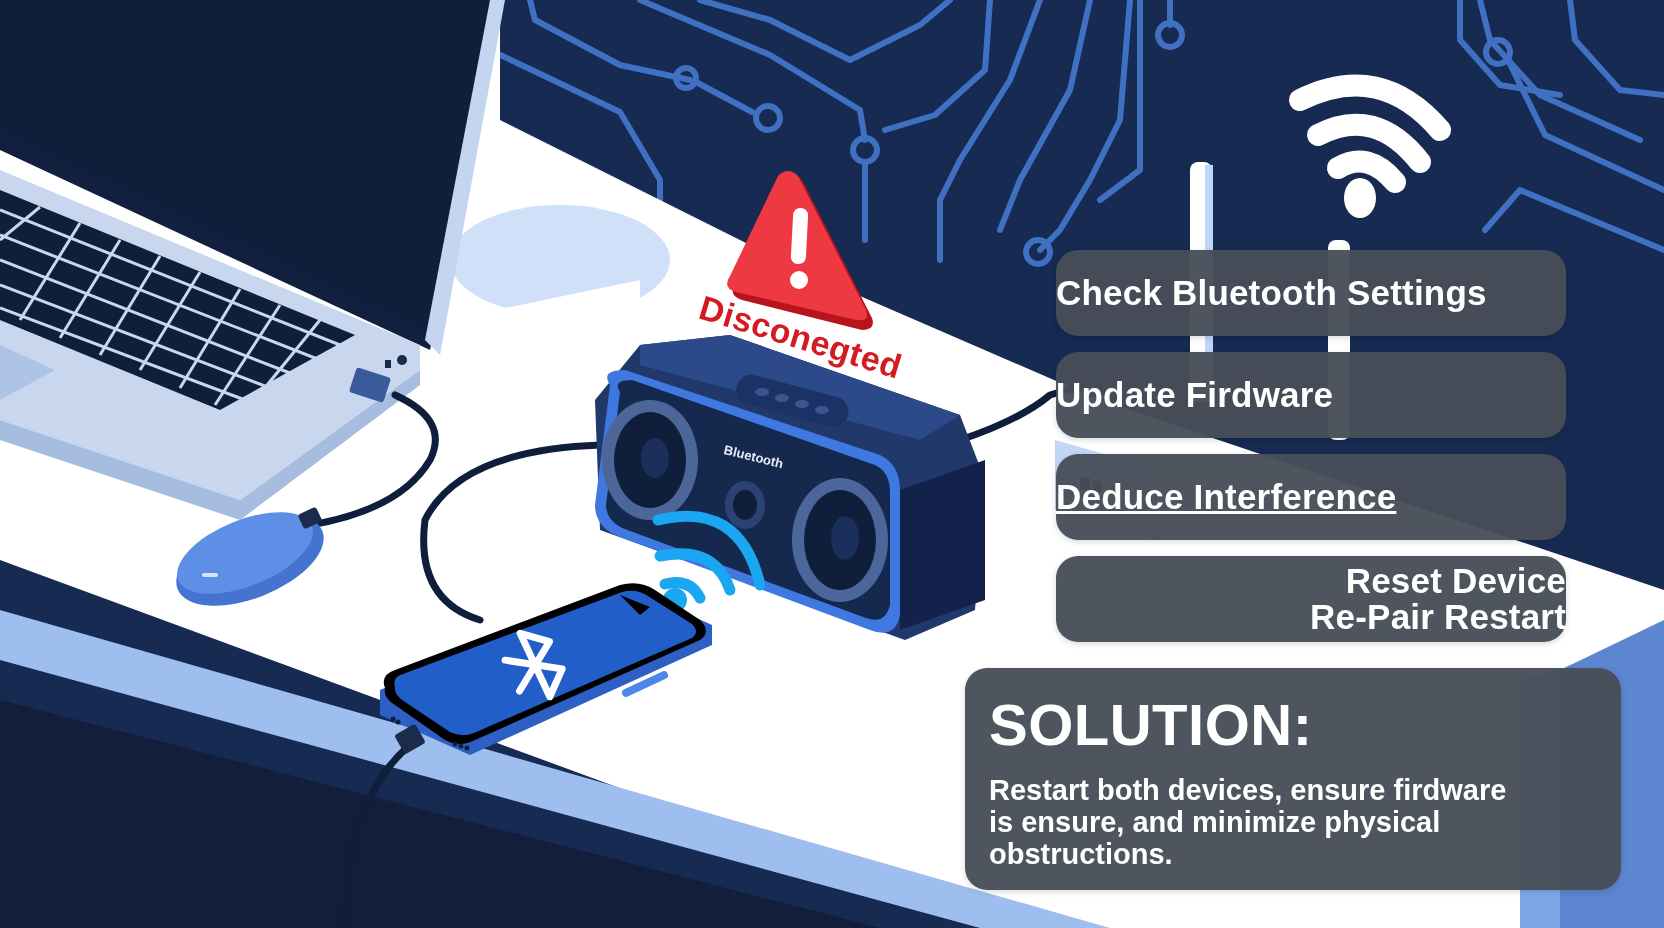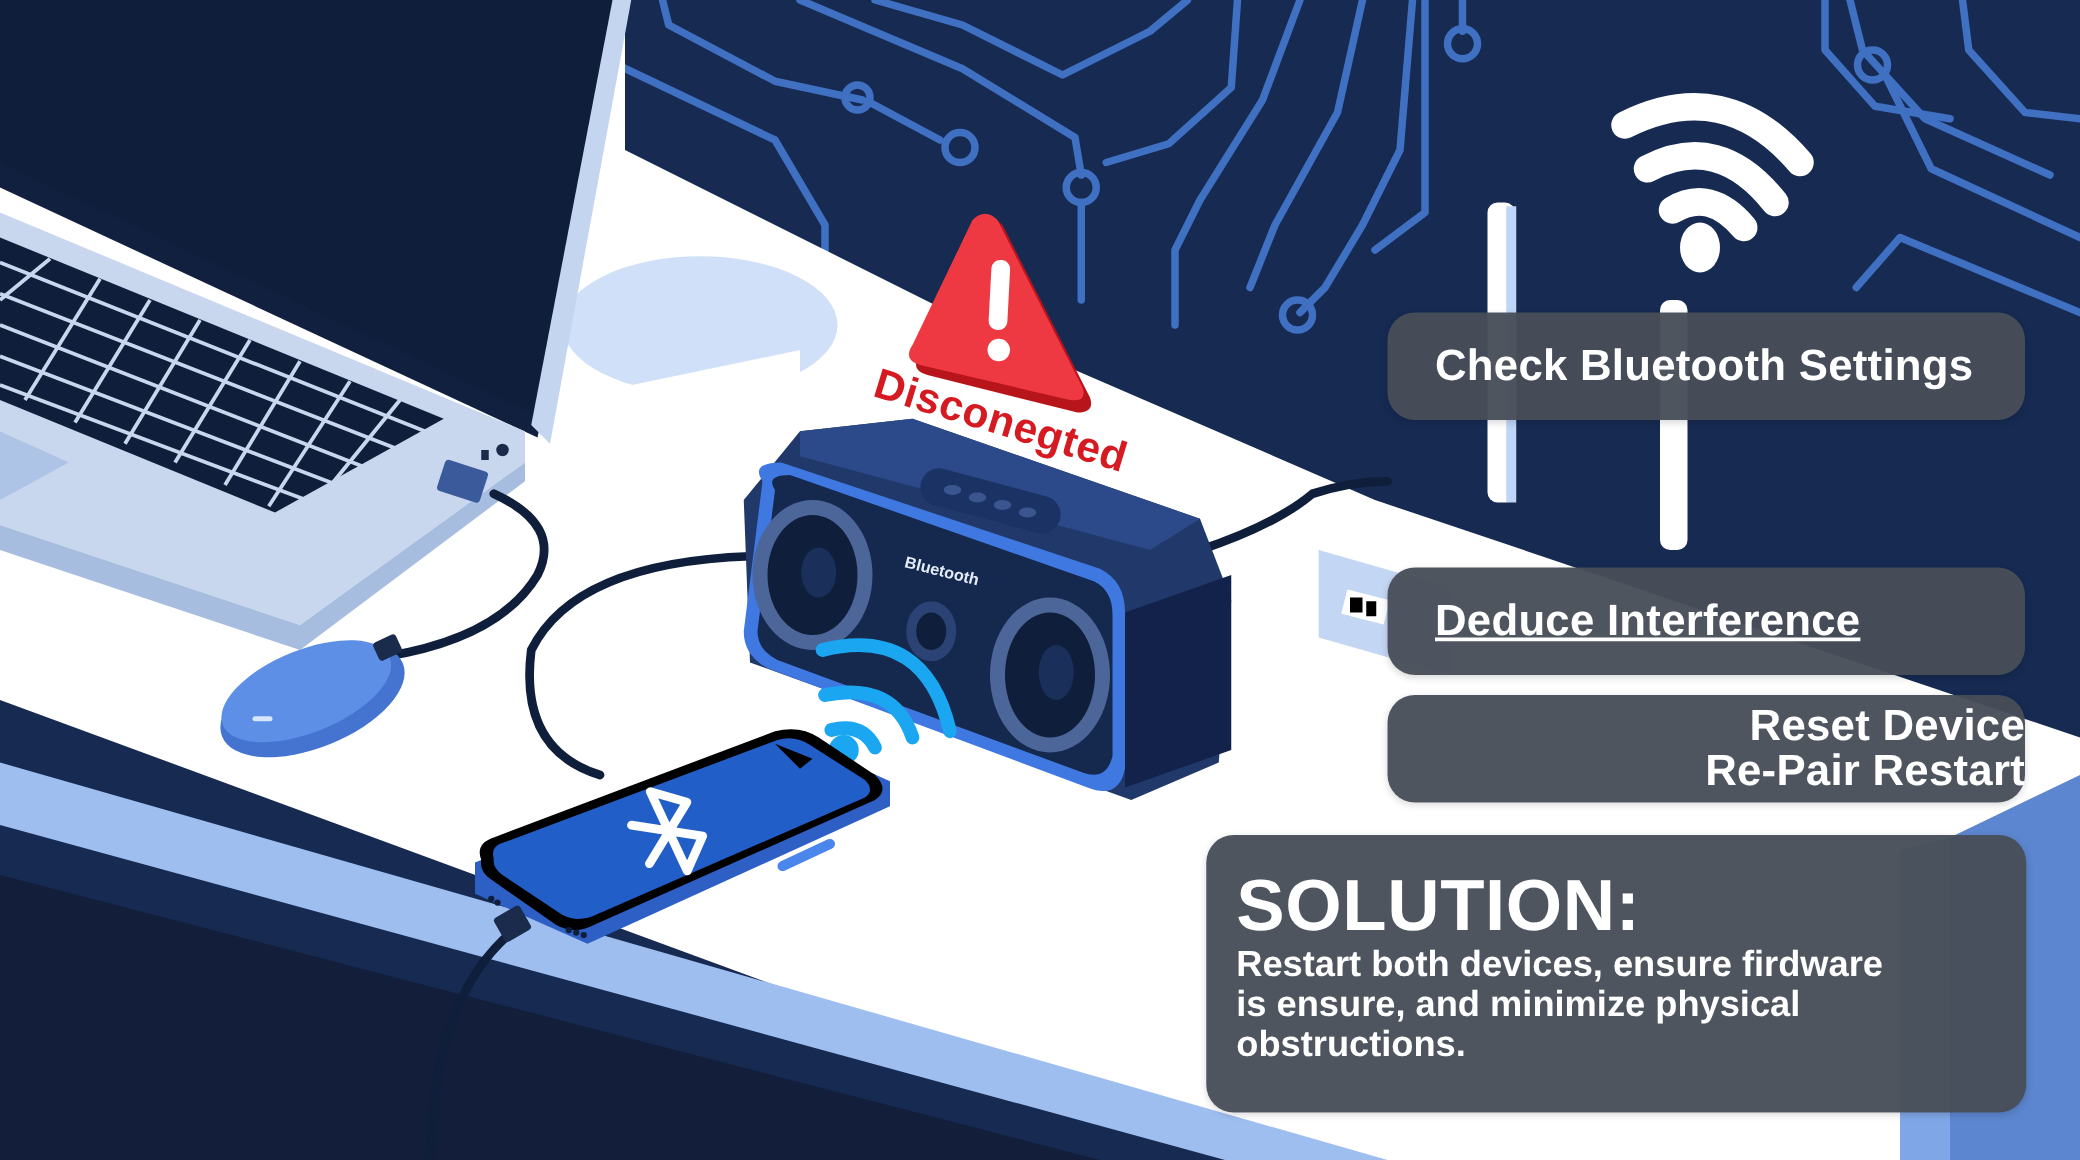--- a/index.html
+++ b/index.html
@@ -8,25 +8,25 @@
   svg.bg { position: absolute; left: 0; top: 0; }
   .card {
     position: absolute;
     background: rgba(72, 78, 88, 0.96);
     border-radius: 22px;
     color: #ffffff;
     font-family: "Liberation Sans", sans-serif;
     font-weight: bold;
     box-shadow: 0 2px 6px rgba(0,0,0,0.15);
   }
-  .step-card { left: 1110px; width: 510px; height: 86px; display: flex; align-items: center; padding-left: 38px; box-sizing: border-box; font-size: 35px; letter-spacing: 0.2px; }
+  .step-card { left: 1056px; width: 510px; height: 86px; display: flex; align-items: center; box-sizing: border-box; font-size: 35px; letter-spacing: 0.2px; }
   .step-card.two-line { flex-direction: column; align-items: flex-end; justify-content: center; line-height: 36px; }
   .solution-card { left: 965px; top: 668px; width: 656px; height: 222px; padding: 26px 24px; box-sizing: border-box; }
   .solution-title { font-size: 58px; line-height: 62px; letter-spacing: 0.5px; }
-  .solution-body { font-size: 29px; line-height: 32px; font-weight: bold; }
+  .solution-body { font-size: 29px; line-height: 32px; margin-top: 18px; font-weight: bold; }
   .disc-label { position: absolute; left: 706px; top: 288px; color: #d51a22; font-weight: bold; font-size: 34px; transform: rotate(17deg); transform-origin: left top; letter-spacing: 0.5px; }
   .speaker-label { position: absolute; left: 726px; top: 442px; color: #e4ecf8; font-size: 13px; font-weight: bold; transform: rotate(14deg); transform-origin: left top; }
 </style>
 </head>
 <body>
 
 <div class="scene">
 <svg class="bg" width="1664" height="928" viewBox="0 0 1664 928">
 
   <rect x="0" y="0" width="1664" height="928" fill="#162a52"></rect>
@@ -186,20 +186,23 @@
   </g>
 
 </svg>
 
 <div class="disc-label">Disconegted</div>
 <div class="speaker-label">Bluetooth</div>
 
 <div class="card step-card" style="top:250px;">
   <span>Check Bluetooth Settings</span>
 </div>
+<div class="card step-card" style="top:352px;">
+  <span>Update Firdware</span>
+</div>
 <div class="card step-card" style="top:454px;text-decoration:underline;">
   <span>Deduce Interference</span>
 </div>
 <div class="card step-card two-line" style="top:556px;">
   <span>Reset Device</span>
   <span>Re-Pair Restart</span>
 </div>
 
 <div class="card solution-card">
   <div class="solution-title">SOLUTION:</div>

